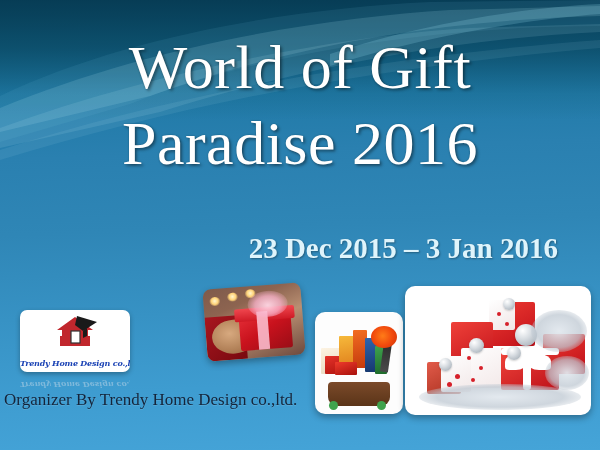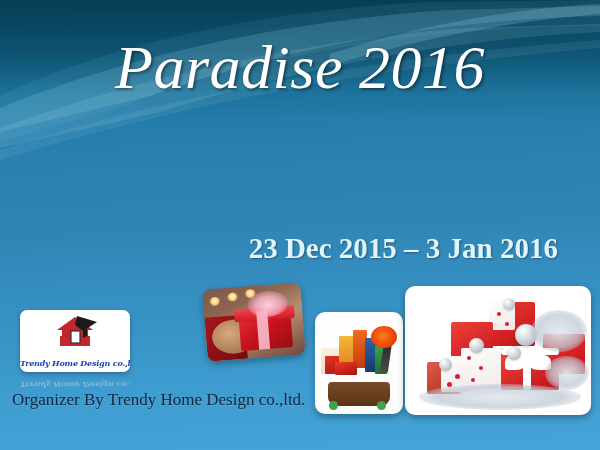--- a/index.html
+++ b/index.html
@@ -58,21 +58,20 @@
     text-shadow: 2px 2px 3px rgba(0,0,0,0.38), 0 0 2px rgba(0,0,0,0.25);
     line-height: 1.0;
     white-space: nowrap;
   }
   .title-line-1 {
     font-size: 62px;
     margin-bottom: 14px;
   }
   .title-line-2 {
     font-size: 62px;
-    font-style: italic;
   }
 
   .date-line {
     position: absolute;
     left: 0;
     top: 232px;
     width: 600px;
     padding-right: 42px;
     box-sizing: border-box;
     text-align: right;
@@ -131,21 +130,21 @@
     color: rgba(180,210,230,0.55);
     transform: scaleY(-1);
     white-space: nowrap;
     overflow: hidden;
     filter: blur(0.4px);
   }
 
   
   .footer-text {
     position: absolute;
-    left: 12px;
+    left: 4px;
     width: 420px;
     color: #14243a;
     text-shadow: 0 1px 0 rgba(255,255,255,0.12);
     white-space: nowrap;
   }
   .footer-org {
     top: 390px;
     font-size: 17px;
   }
   .footer-tel {
@@ -292,20 +291,21 @@
   <div class="darkcap"></div>
   <svg class="swoosh-layer" viewBox="0 0 600 180" preserveAspectRatio="none">
     <path d="M0,96 C130,34 300,8 430,2 L600,0 L600,26 C440,26 260,52 130,104 L0,142 Z" fill="rgba(120,200,225,0.10)"></path>
     <path d="M0,108 C150,46 320,18 450,10 L600,6 L600,16 C450,20 300,42 150,96 L0,132 Z" fill="rgba(170,225,240,0.17)"></path>
     <path d="M0,128 C160,70 340,36 470,28 L600,24 L600,32 C470,38 320,62 160,112 L0,148 Z" fill="rgba(200,238,248,0.12)"></path>
     <path d="M330,54 C420,24 520,8 600,4 L600,14 C520,20 420,38 330,66 Z" fill="rgba(150,220,235,0.22)"></path>
     <path d="M0,150 C170,96 360,58 600,40 L600,48 C360,68 170,108 0,160 Z" fill="rgba(190,232,245,0.09)"></path>
   </svg>
 
   <div class="title-block">
+    <div class="title-line title-line-1">World of Gift</div>
     <div class="title-line title-line-2">Paradise  2016</div>
   </div>
 
   <div class="date-line">23 Dec 2015  – 3 Jan 2016</div>
 
   <div class="logo-card">
     <svg class="logo-house" viewBox="0 0 44 35">
 
       <path d="M22 3 L40 16 L35 16 L35 28 L9 28 L9 16 L4 16 Z" fill="#c1272d"></path>
 

